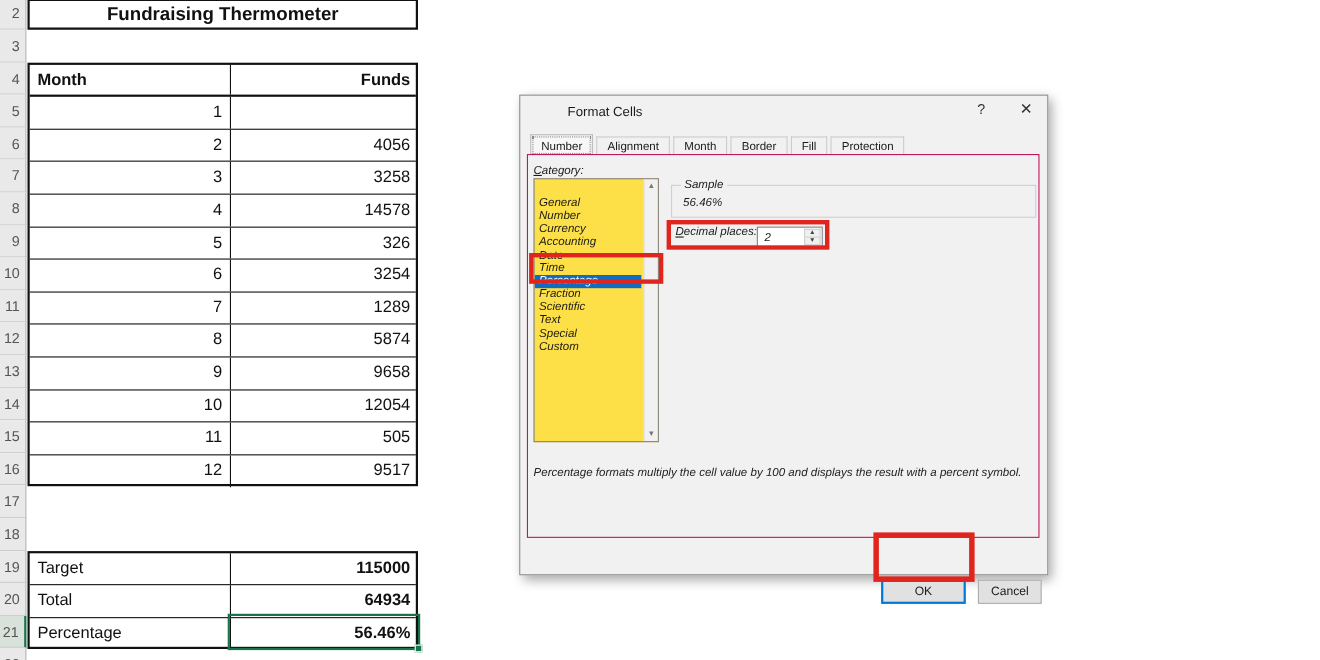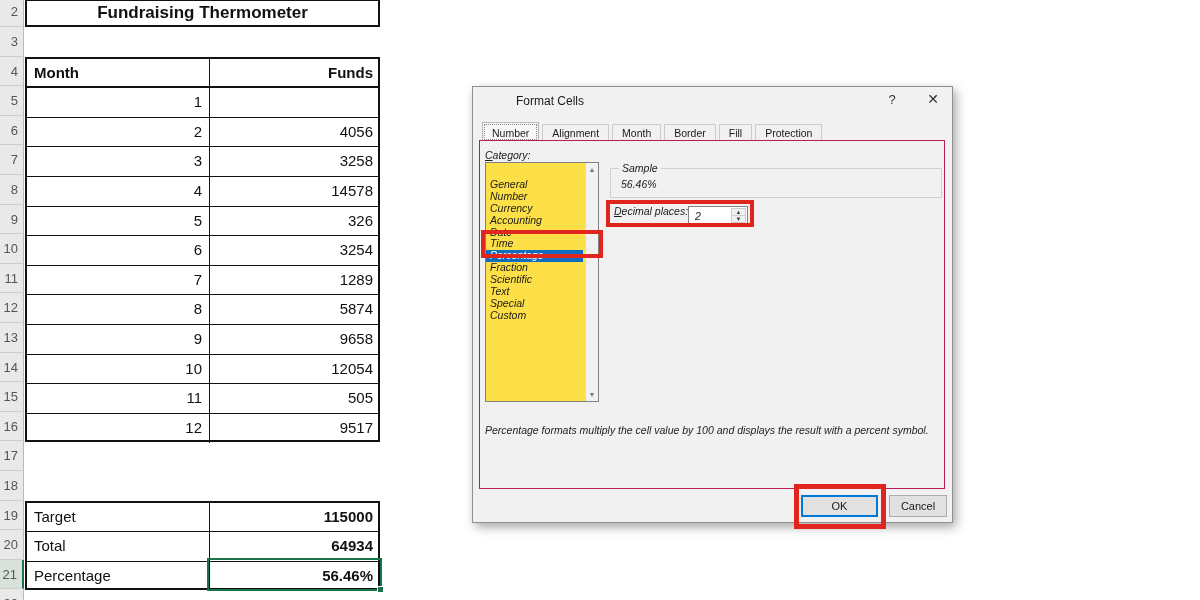--- a/index.html
+++ b/index.html
@@ -103,21 +103,21 @@
   .spinbtn {
     flex:1; background:#f0f0f0; border:1px solid #cfcfcf; color:#444;
     font-size:6px; line-height:6px; text-align:center;
   }
   .spinbtn:first-child { border-bottom:none; }
 
   .descr { position:absolute; left:5px; top:283px; font-size:10.5px; white-space:nowrap; color:#222; }
 
   .btn {
     position:absolute; background:#e1e1e1; border:1px solid #adadad;
-    text-align:center; font-size:11px;
+    text-align:center; font-size:11px;margin-top:32px;
   }
   .btn.ok     { left:328px; top:408px; width:77px; height:22px; border:2px solid #0078d7; line-height:18px; }
   .btn.cancel { left:416px; top:408px; width:58px; height:22px; line-height:20px; }
 
   
   .redbox { position:absolute; border:4px solid #e0251e; pointer-events:none; }
   .redbox.r-cat { left:1px;   top:89px;  width:122px; height:28px; }
   .redbox.r-dec { left:126px; top:59px;  width:148px; height:27px; }
   .redbox.r-ok  { left:321px; top:397px; width:92px;  height:45px; border-width:5px; }
 

